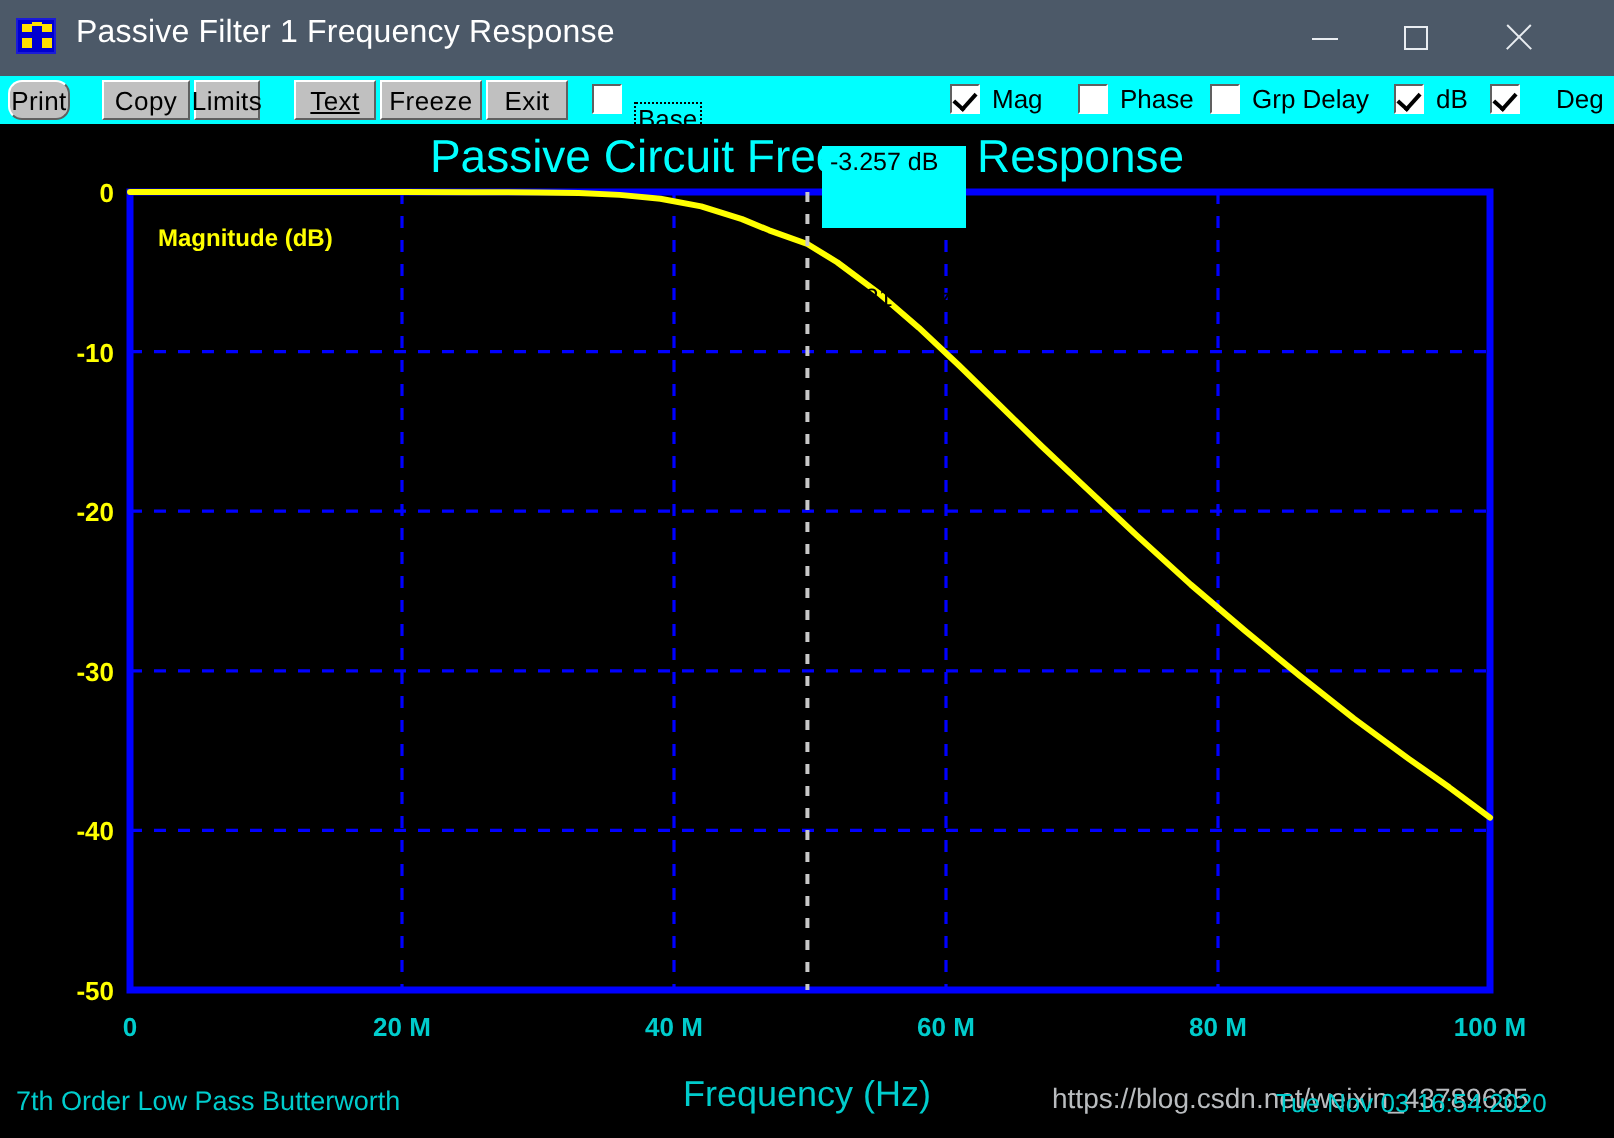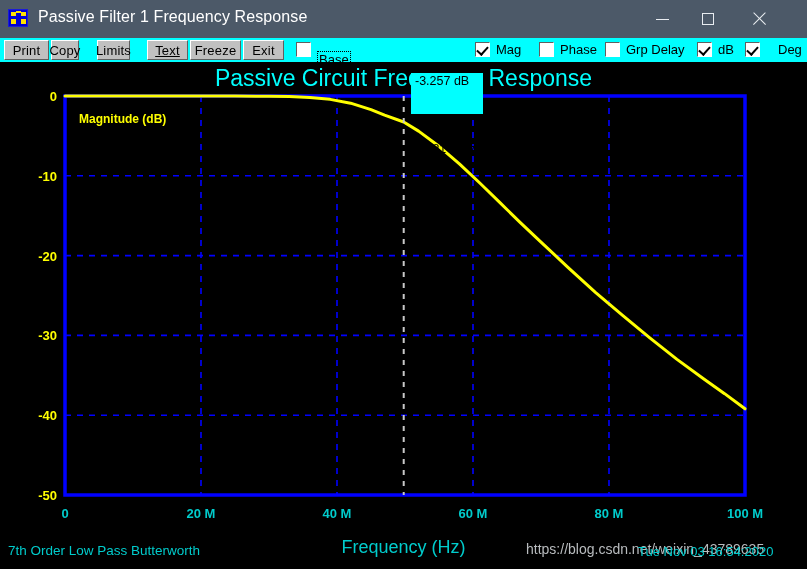--- a/index.html
+++ b/index.html
@@ -85,22 +85,22 @@
     </div>
     <div class="tb-btn tb-max">
       <span class="gl-max"></span>
     </div>
     <div class="tb-btn tb-close">
       <span class="gl-close"></span>
     </div>
   </div>
 
   <div class="toolbar" id="toolbar">
-      <div class="tbar-btn" style="left: 4px; width: 45px;">Print</div>
-      <div class="tbar-btn" style="left: 51px; width: 28px;">Copy</div>
+      <div class="tbar-btn" style="left: 4px; width: 31px; border-radius: 7px;">Print</div>
+      <div class="tbar-btn" style="left: 51px; width: 44px;">Copy</div>
       <div class="tbar-btn" style="left: 97px; width: 33px;">Limits</div>
       <div class="tbar-btn" style="left: 147px; width: 41px; text-decoration: underline;">Text</div>
       <div class="tbar-btn" style="left: 190px; width: 51px;">Freeze</div>
       <div class="tbar-btn" style="left: 243px; width: 41px;">Exit</div>
       <div class="cb" style="left: 296px;"></div>
       <div class="cb-lbl focus" style="left: 317px;">Base</div>
       <div class="cb on" style="left: 475px;"></div>
       <div class="cb-lbl" style="left: 496px;">Mag</div>
       <div class="cb" style="left: 539px;"></div>
       <div class="cb-lbl" style="left: 560px;">Phase</div>

